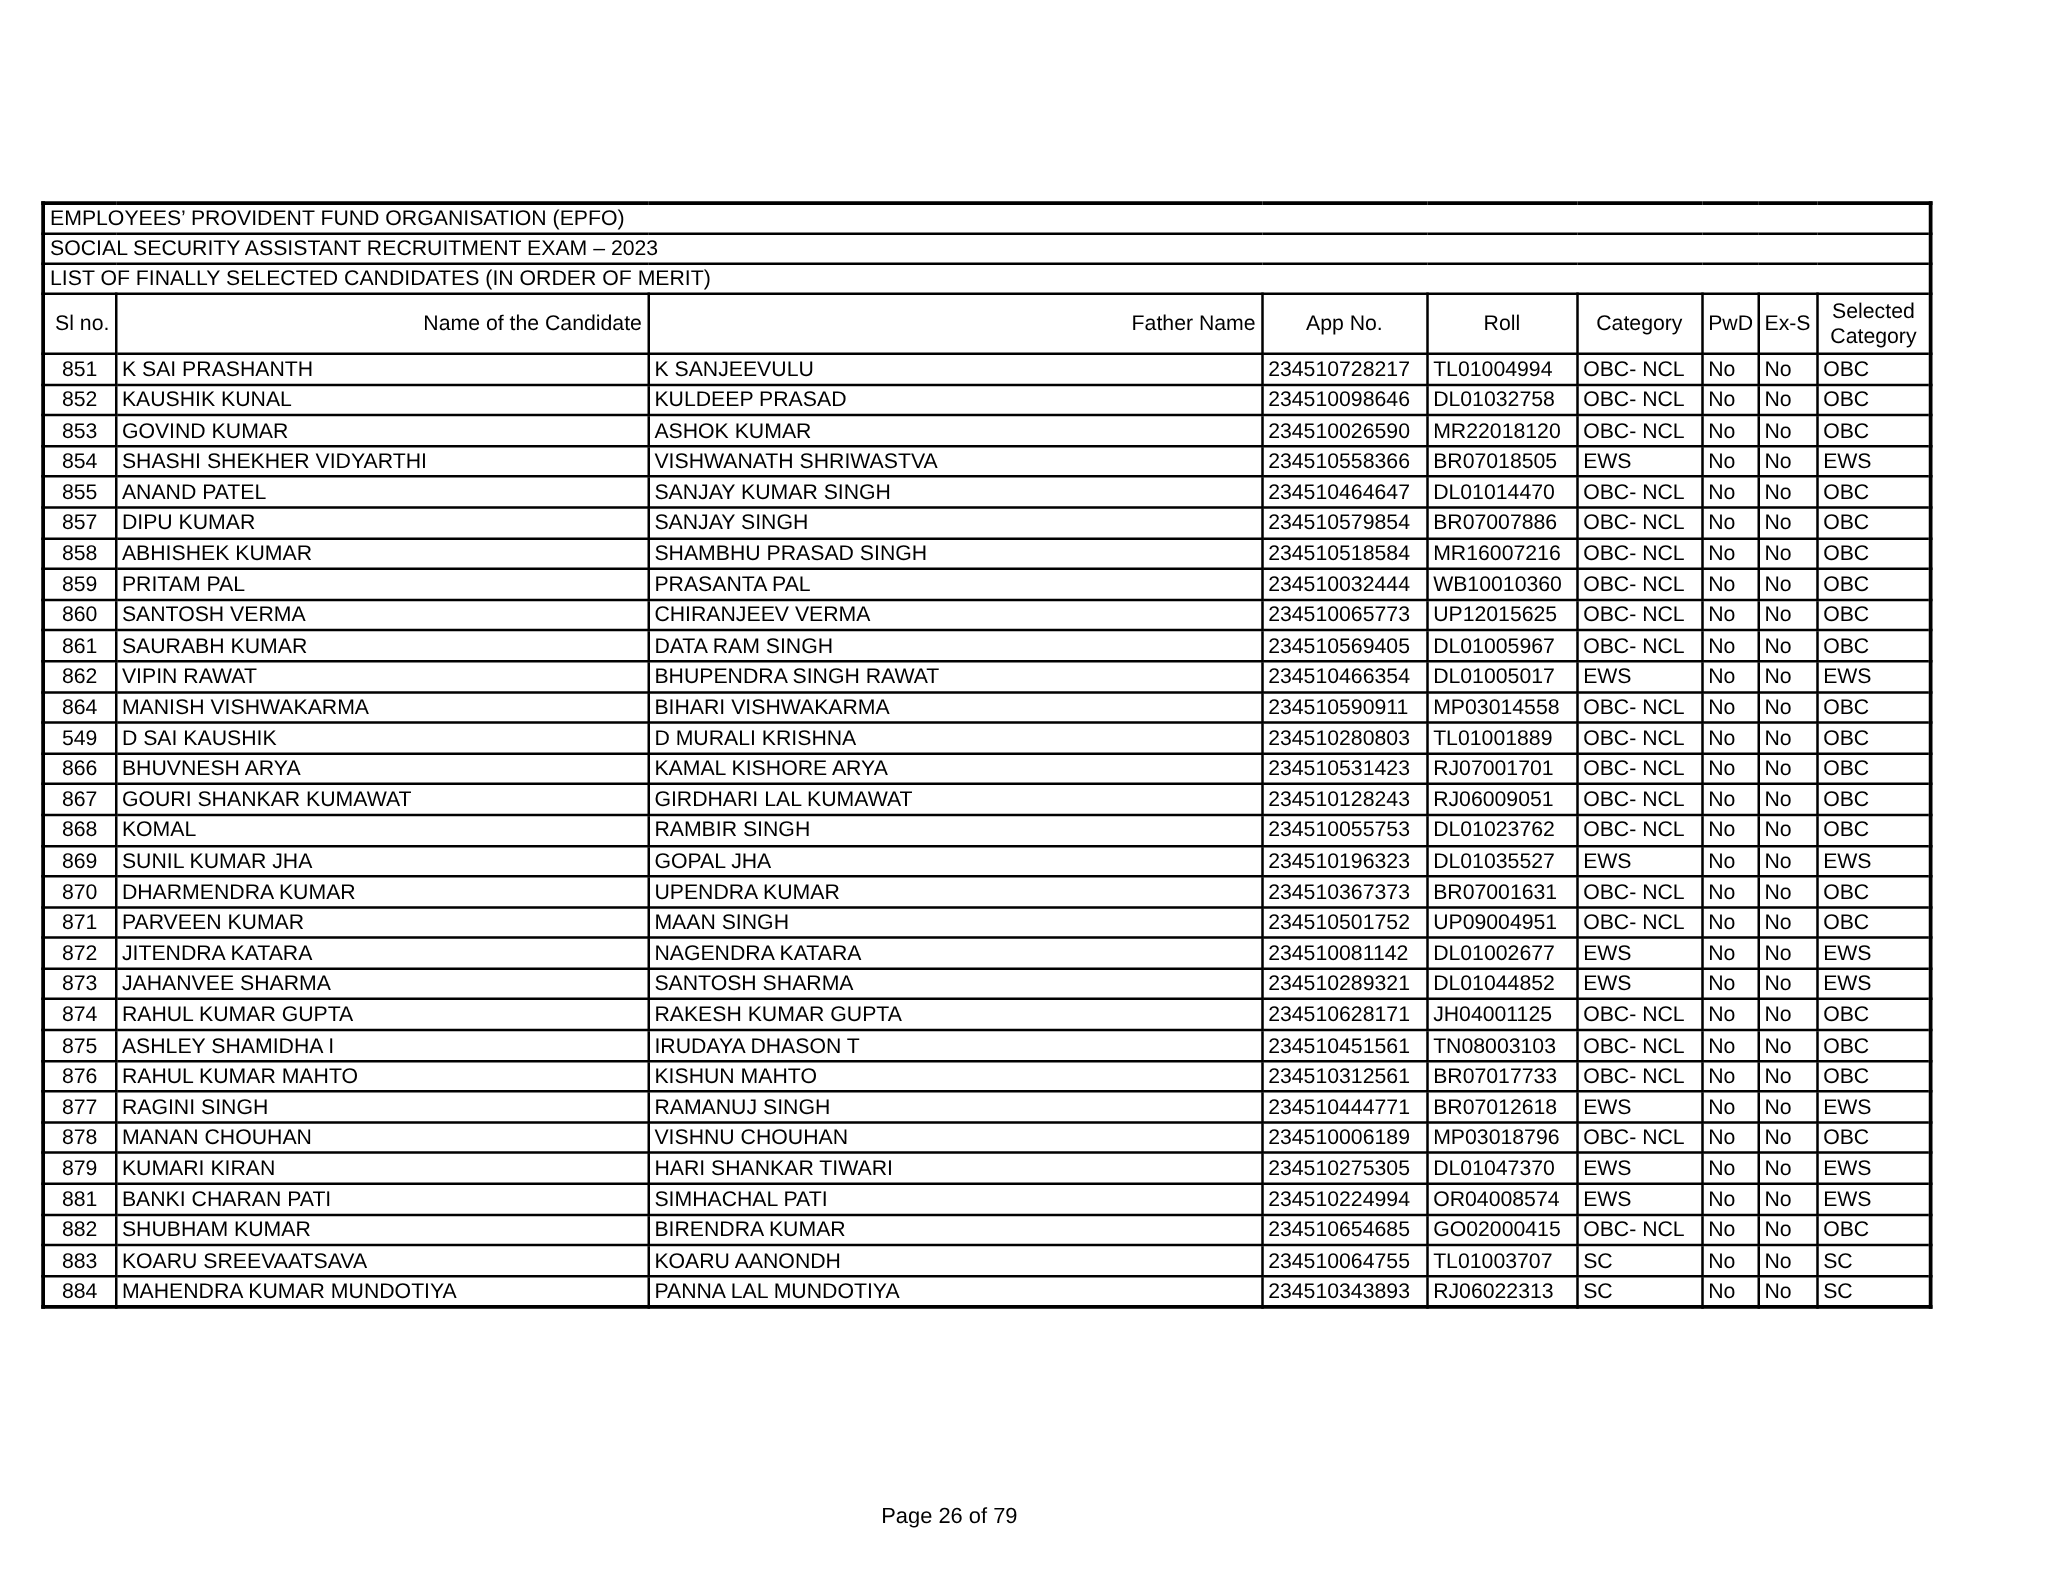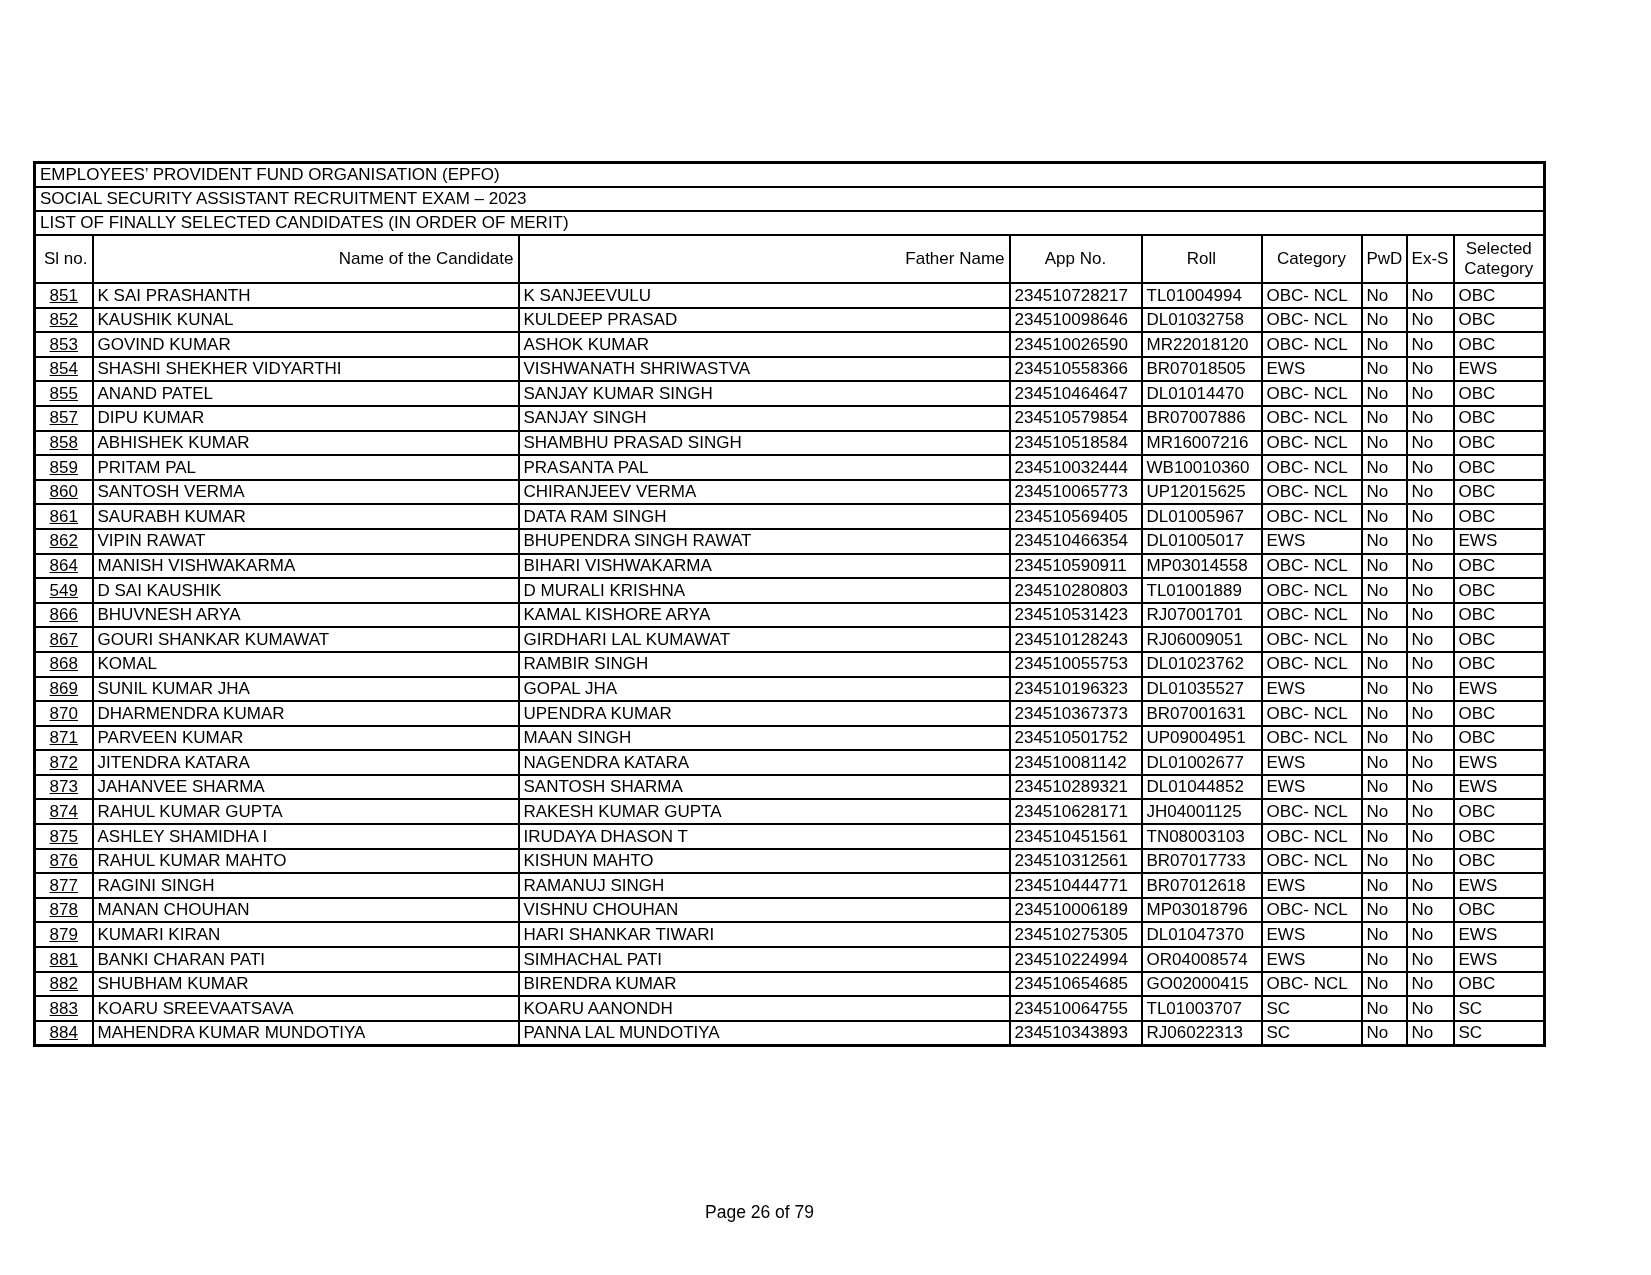--- a/index.html
+++ b/index.html
@@ -49,21 +49,21 @@
     height: 46px;
     white-space: normal;
     line-height: 1.2;
   }
   tr.header-row th.al { text-align: right; margin-top: 39px; }
   tr.header-row th.ac { text-align: center; }
   tr.data-row td {
     height: 22.6px;
     text-align: left;
   }
-  tr.data-row td.c-sl { text-align: center; padding: 0 2px; text-decoration: underline; }
+  tr.data-row td.c-sl { text-align: center; padding: 0 2px; }
   .footer {
     position: absolute;
     left: 0;
     top: 1202px;
     width: 1519px;
     text-align: center;
     font-size: 17.5px;
     color: #000000;
   }
 </style>

